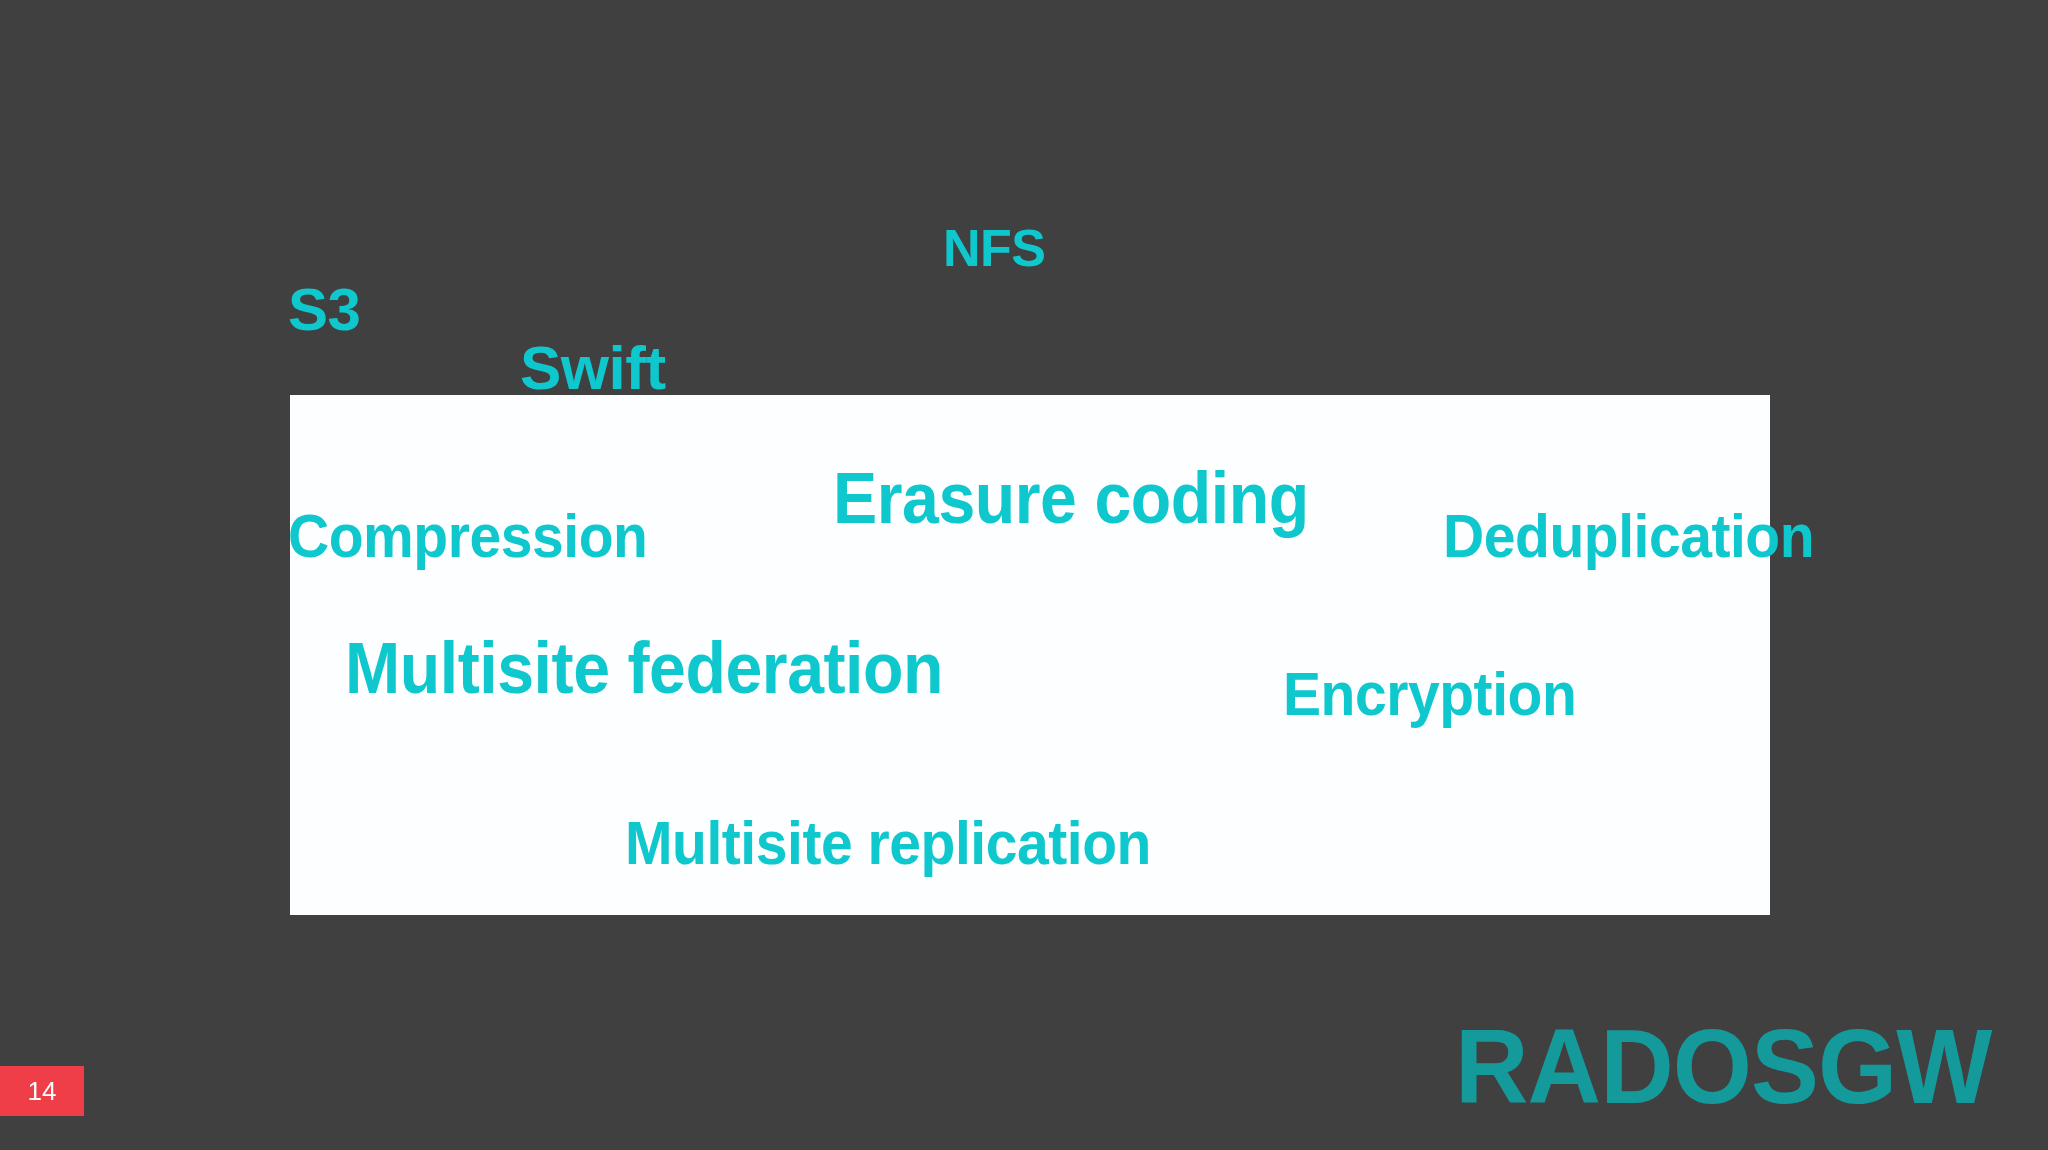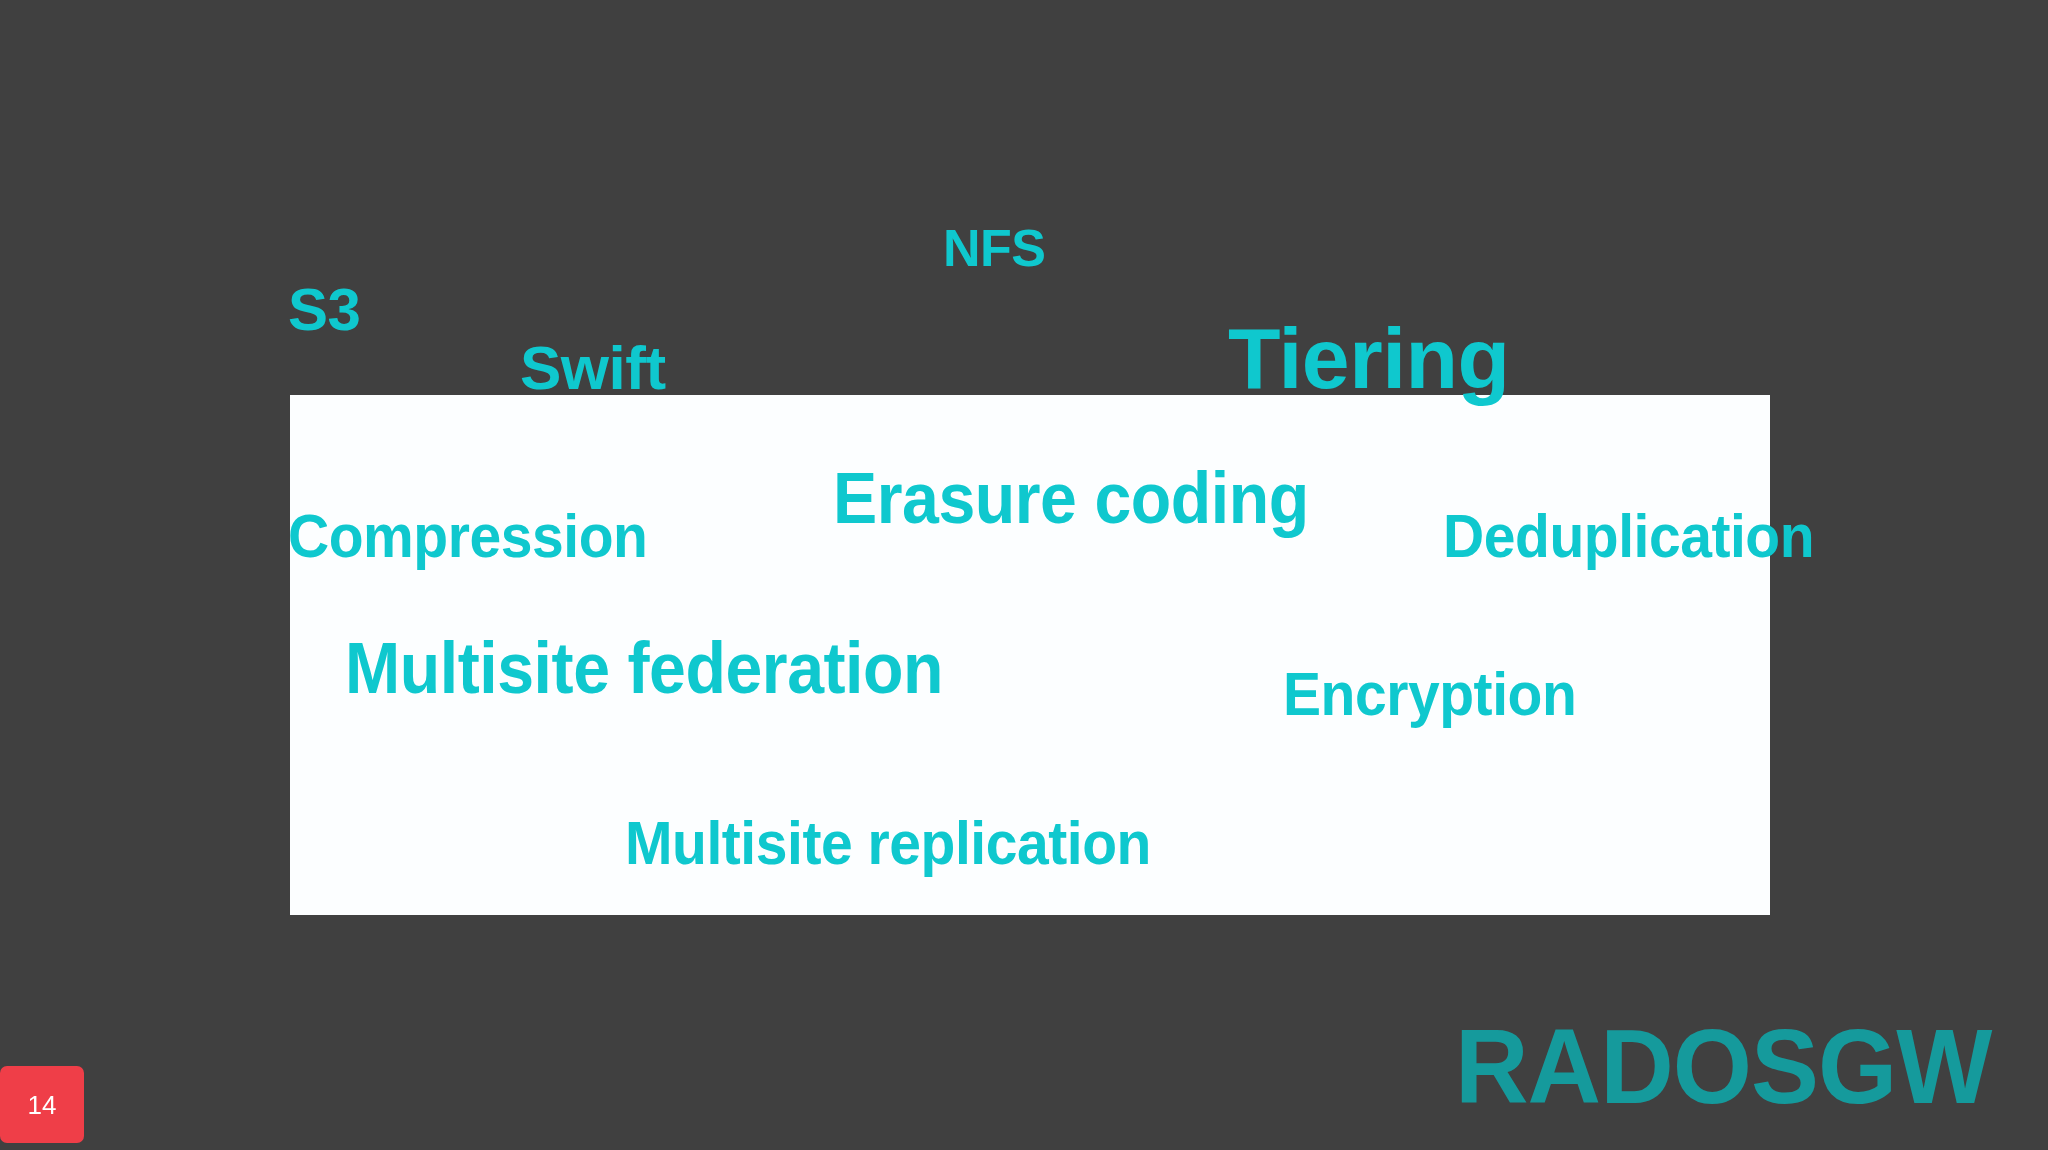--- a/index.html
+++ b/index.html
@@ -75,26 +75,25 @@
     white-space: nowrap;
     transform: scaleX(0.97);
     transform-origin: left top;
   }
 
   #page-badge {
     position: absolute;
     left: 0px;
     top: 1066px;
     width: 84px;
-    height: 77px;
+    height: 50px;
     background: #ef3e48;
     display: flex;
     align-items: center;
     justify-content: center;
-    border-radius: 7px;
   }
   #page-badge-number {
     color: #ffffff;
     font-family: "Liberation Sans", sans-serif;
     font-size: 26px;
     font-weight: normal;
     line-height: 1;
   }
 </style>
 </head>
@@ -105,21 +104,20 @@
   <div id="cloud-plate"></div>
 
   <div id="word-cloud">
 
     <div class="cloud-word" id="w-s3">S3</div>
 
     <div class="cloud-word" id="w-nfs">NFS</div>
 
     <div class="cloud-word" id="w-swift">Swift</div>
 
-    <div class="cloud-word" id="w-tiering">Tiering</div>
 
     <div class="cloud-word narrow" id="w-compression">Compression</div>
 
     <div class="cloud-word narrow" id="w-erasure">Erasure coding</div>
 
     <div class="cloud-word narrow" id="w-dedup">Deduplication</div>
 
     <div class="cloud-word narrow" id="w-multifed">Multisite federation</div>
 
     <div class="cloud-word narrow" id="w-encryption">Encryption</div>

